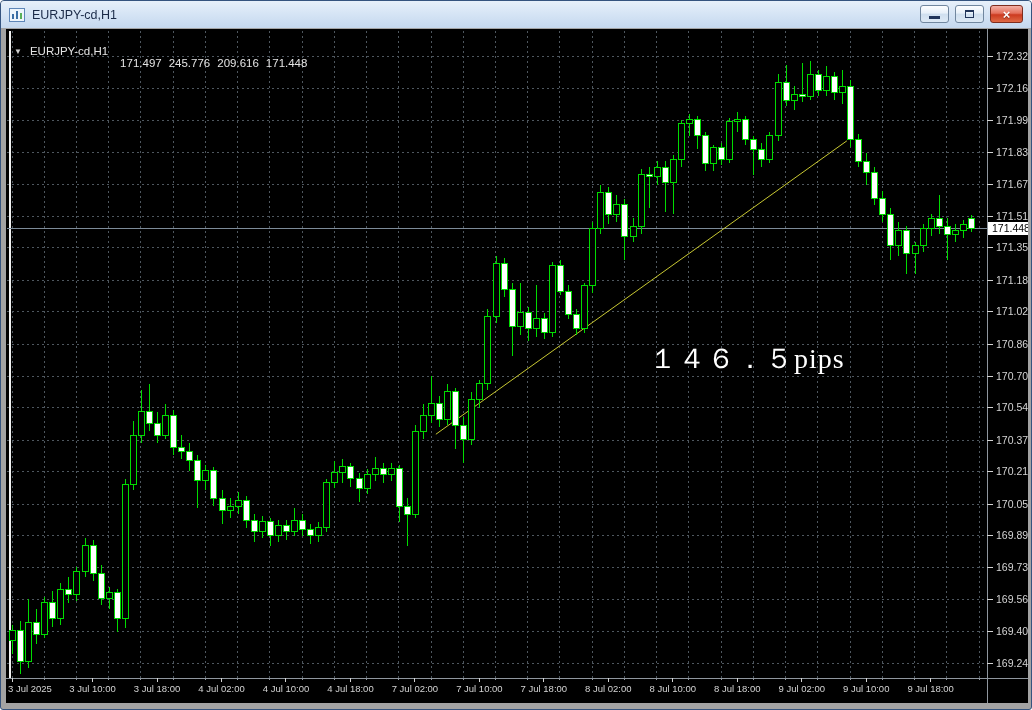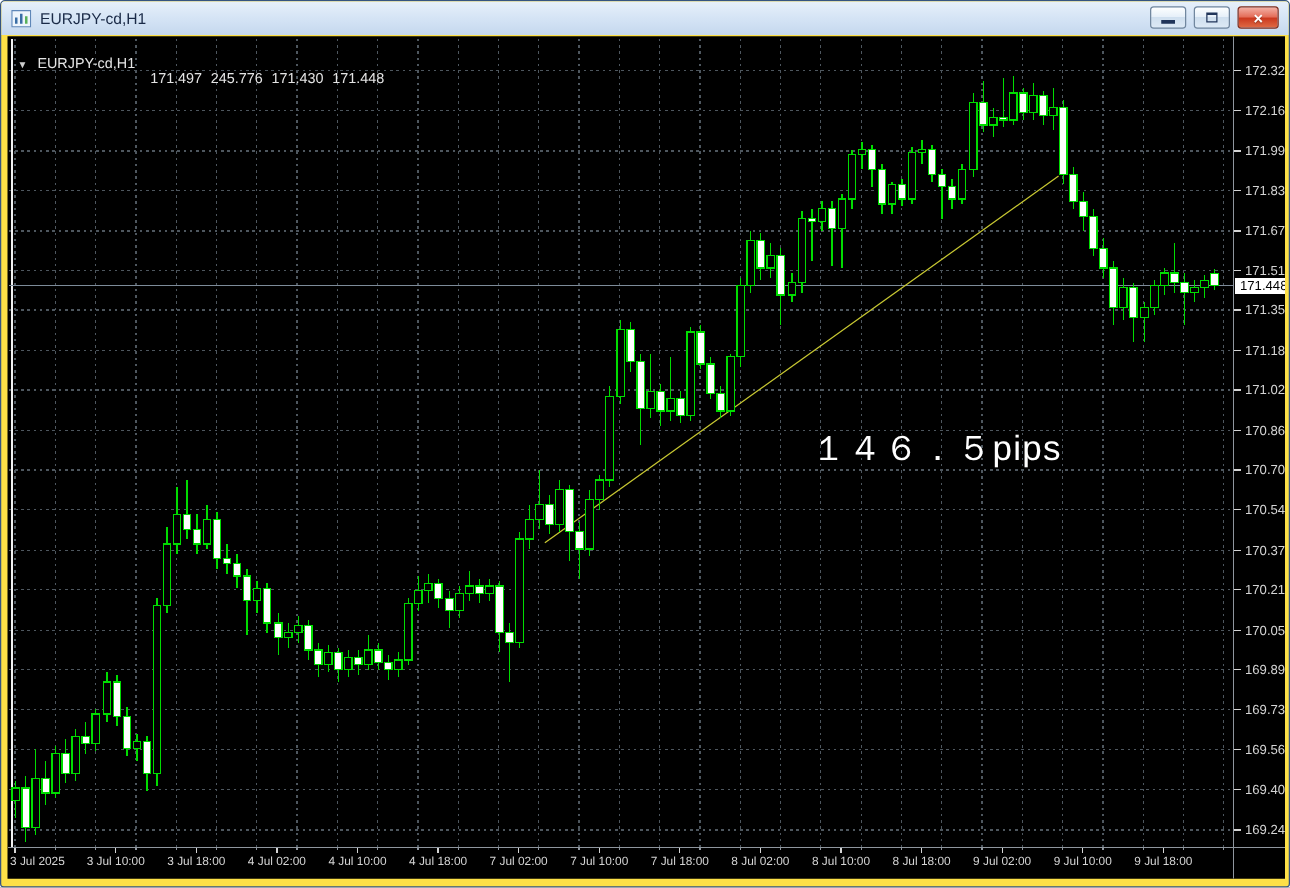--- a/index.html
+++ b/index.html
@@ -1,38 +1,38 @@
 <!DOCTYPE html>
 <html><head>
 <meta charset="utf-8">
 <style>
   html,body{margin:0;padding:0;background:#ffffff;}
   body{width:1032px;height:710px;font-family:"Liberation Sans",sans-serif;}
   .window{position:relative;width:1032px;height:710px;box-sizing:border-box;
-    background:#fde047;border:1px solid #35547f;border-radius:4px 4px 3px 3px;overflow:hidden;}
+    background:#a3a3a3;border:1px solid #35547f;border-radius:4px 4px 3px 3px;overflow:hidden;}
   .titlebar{position:absolute;left:0;top:0;width:100%;height:27px;
     background:linear-gradient(#e7f0fa,#d5e4f5 50%,#c5d8ee);display:flex;align-items:center;}
   .app-icon{margin:0 7px 0 8px;display:block;width:16px;height:14px;}
   .title{font-size:12.5px;color:#1a2a47;}
   .win-buttons{position:absolute;right:8px;top:4px;display:flex;gap:6px;}
   .wbtn{width:29px;height:18px;border:1px solid #71879f;border-radius:3px;box-sizing:border-box;
     display:flex;align-items:center;justify-content:center;
     background:linear-gradient(#fdfeff,#e7f0f9 45%,#cfdfef 50%,#dde9f5);cursor:pointer;}
   .glyph-min{display:block;width:11px;height:3px;background:#21355a;margin-top:7px;}
   .glyph-max{display:block;width:9px;height:8px;border:1px solid #21355a;border-top-width:2px;box-sizing:border-box;}
   .wbtn.close{width:33px;border-color:#7e2d1e;color:#ffffff;font-weight:bold;font-size:13px;line-height:1;
     background:linear-gradient(#f3b0a5,#e4705c 45%,#cc3a20 55%,#df6a45);text-shadow:0 1px 1px rgba(0,0,0,.35);}
   .client{position:absolute;left:5px;top:28px;width:1022px;height:674px;background:#000000;overflow:hidden;}
   #chart-svg{position:absolute;left:0;top:0;}
   .chart-header{position:absolute;left:8px;top:4px;display:flex;align-items:center;
     font-size:11.5px;color:#e4e4e4;white-space:pre;}
   .chart-header .dd{font-size:8px;color:#cfcfcf;margin-right:8px;cursor:pointer;}
   .chart-header .sym{margin-right:12px;}
   .chart-header .num{margin-right:7px;margin-top:24px;}
-  .annot{position:absolute;color:#ffffff;font-family:Liberation Sans, sans-serif;white-space:pre;}
+  .annot{position:absolute;color:#ffffff;font-family:Liberation Serif, serif;white-space:pre;}
   .pips-label{left:643px;top:311px;font-size:28px;letter-spacing:1px;}
   .caption{left:376px;top:514px;font-size:30px;letter-spacing:1px;}
 </style>
 </head>
 <body>
 
 <div class="window">
   <div class="titlebar">
     <svg class="app-icon" viewBox="0 0 16 14">
       <rect x="0.5" y="0.5" width="15" height="13" fill="#eef5fc" stroke="#5f87b8"></rect>
@@ -454,18 +454,18 @@
         <line x1="924.6690000000001" y1="649" x2="924.6690000000001" y2="653" stroke="#d4d4d4"></line>
         <text y="663" fill="#d4d4d4" font-size="9.5" font-family="Liberation Sans, sans-serif" x="924.6690000000001" text-anchor="middle">9 Jul 18:00</text>
         <rect x="982" y="193.08177927239083" width="44" height="13" fill="#ffffff"></rect>
         <text x="986" y="203.38177927239084" fill="#000000" font-size="10.5" font-family="Liberation Sans, sans-serif">171.448</text>
       </svg>
     <div class="chart-header">
       <span class="dd">▼</span>
       <span class="sym">EURJPY-cd,H1</span>
       <span class="num">171.497</span>
       <span class="num">245.776</span>
-      <span class="num">171.430</span>
+      <span class="num">209.616</span>
       <span class="num">171.448</span>
     </div>
     <div class="annot pips-label">１４６．５pips</div>
   </div>
 </div>
 
 </body></html>

